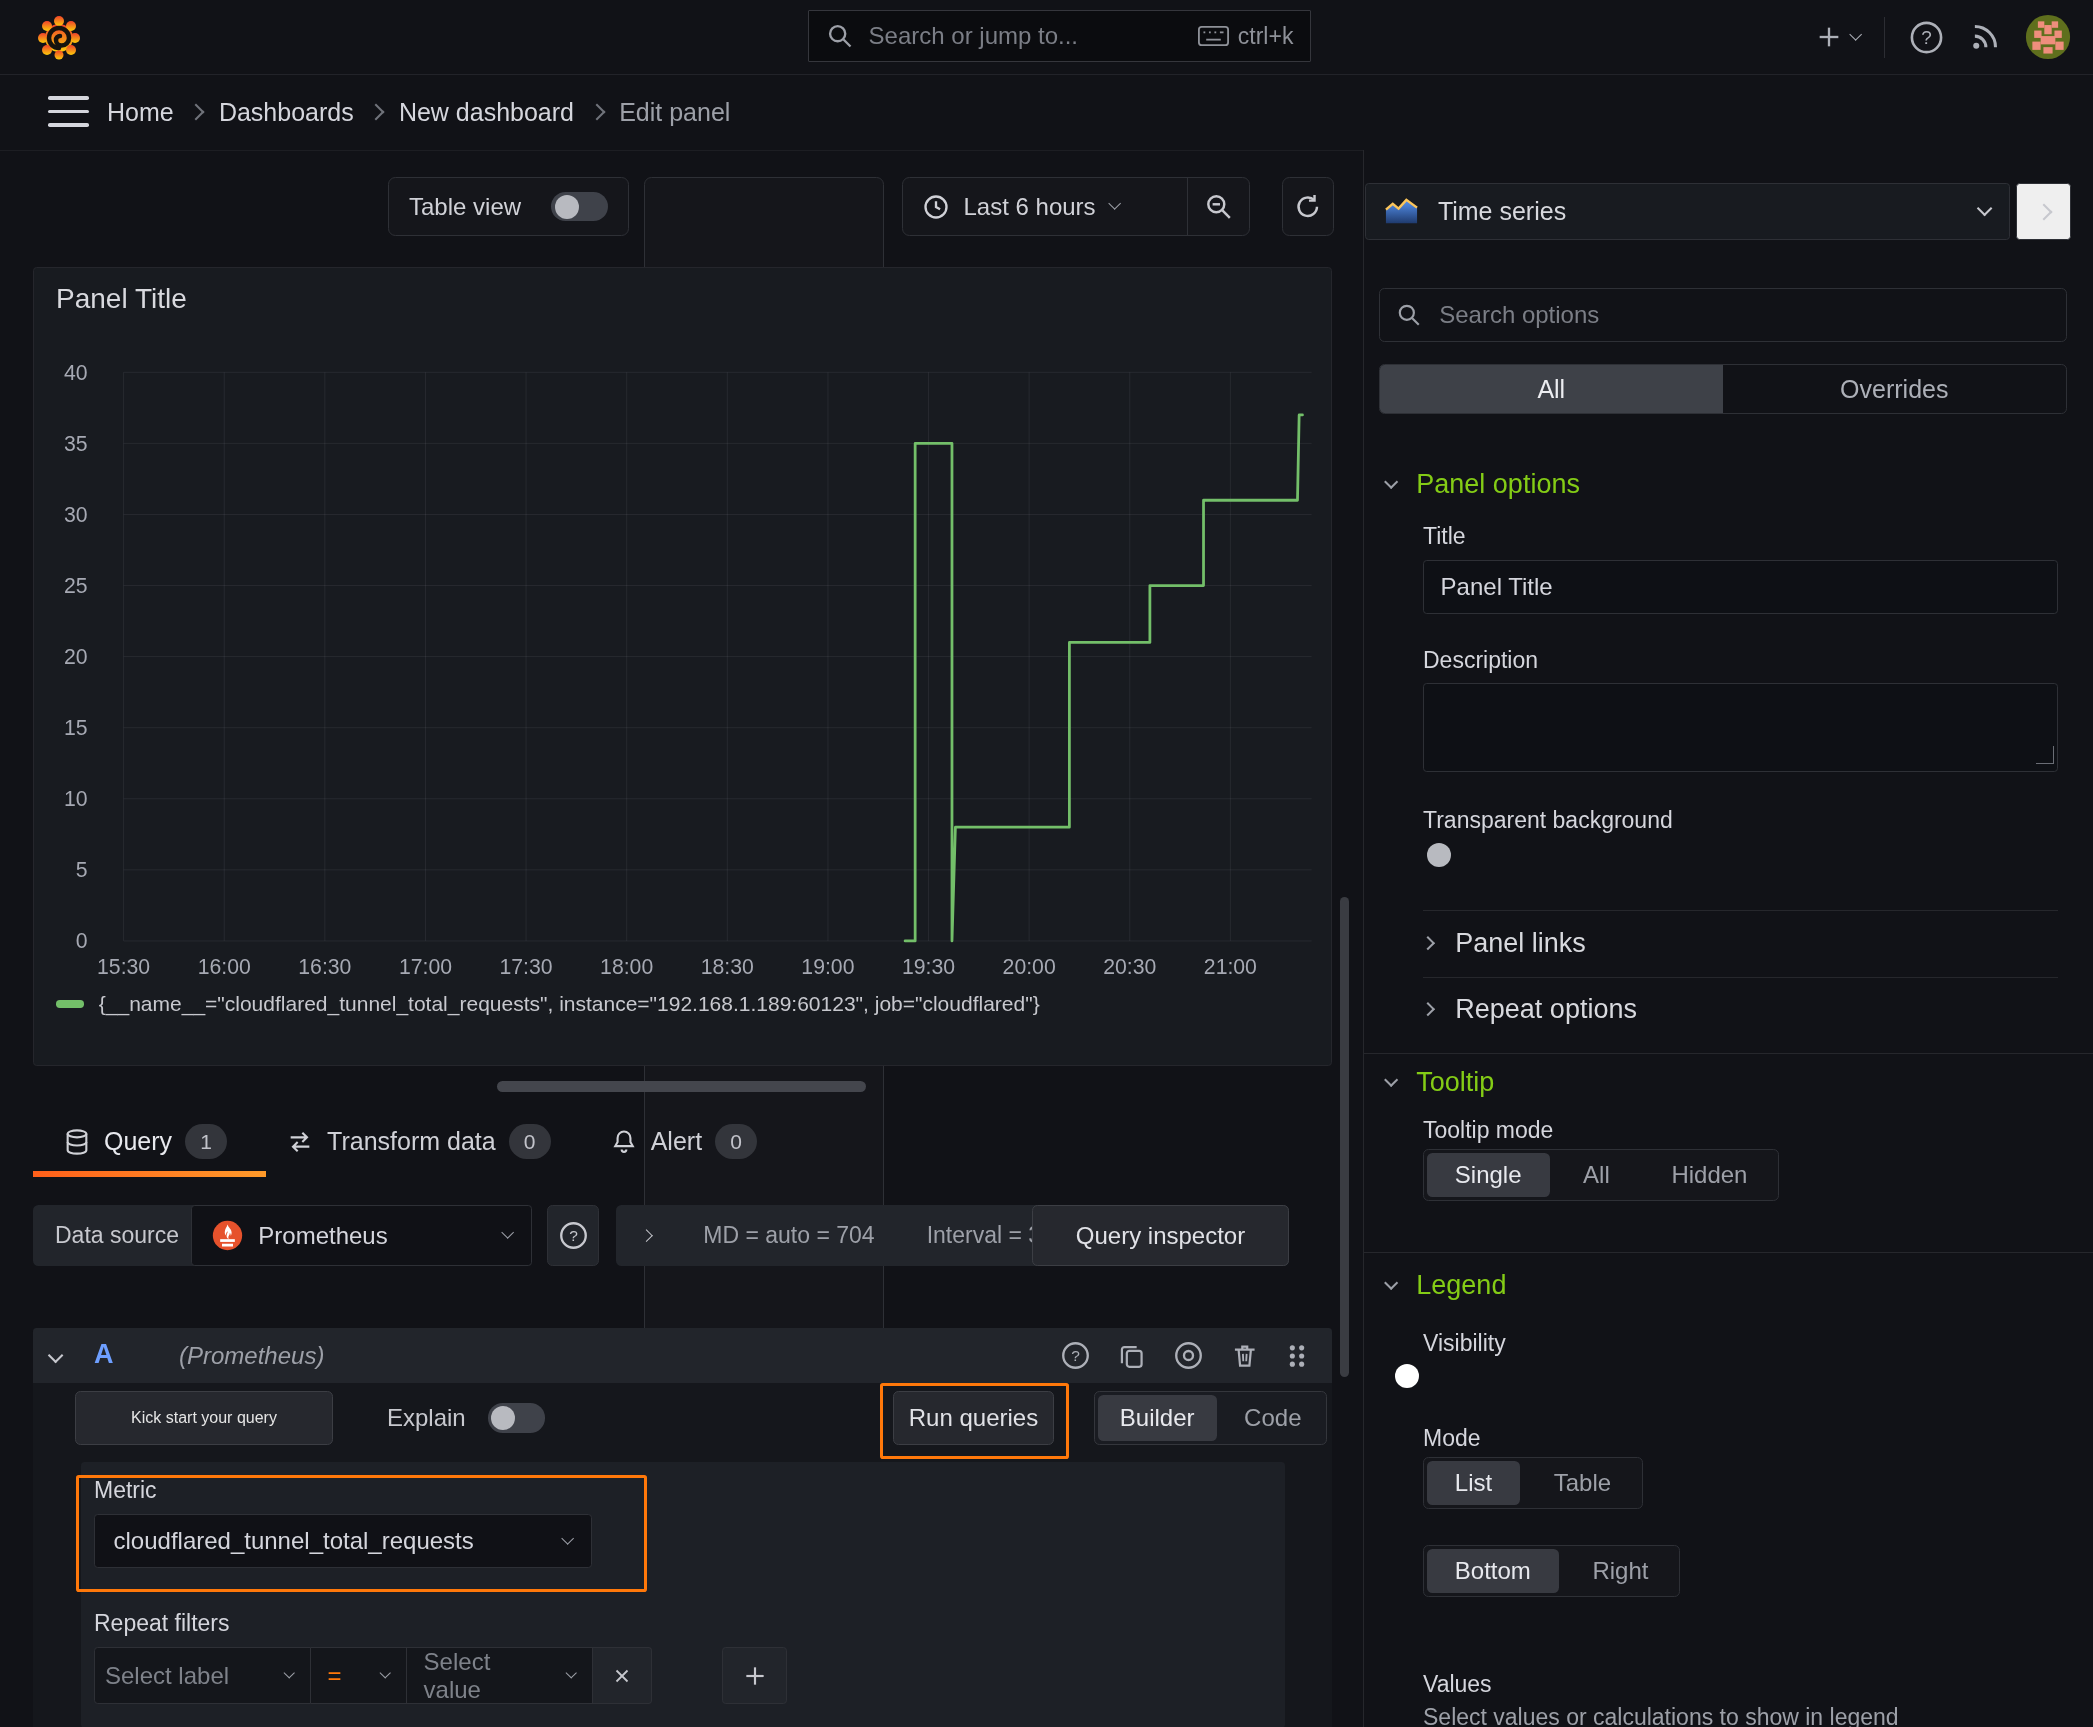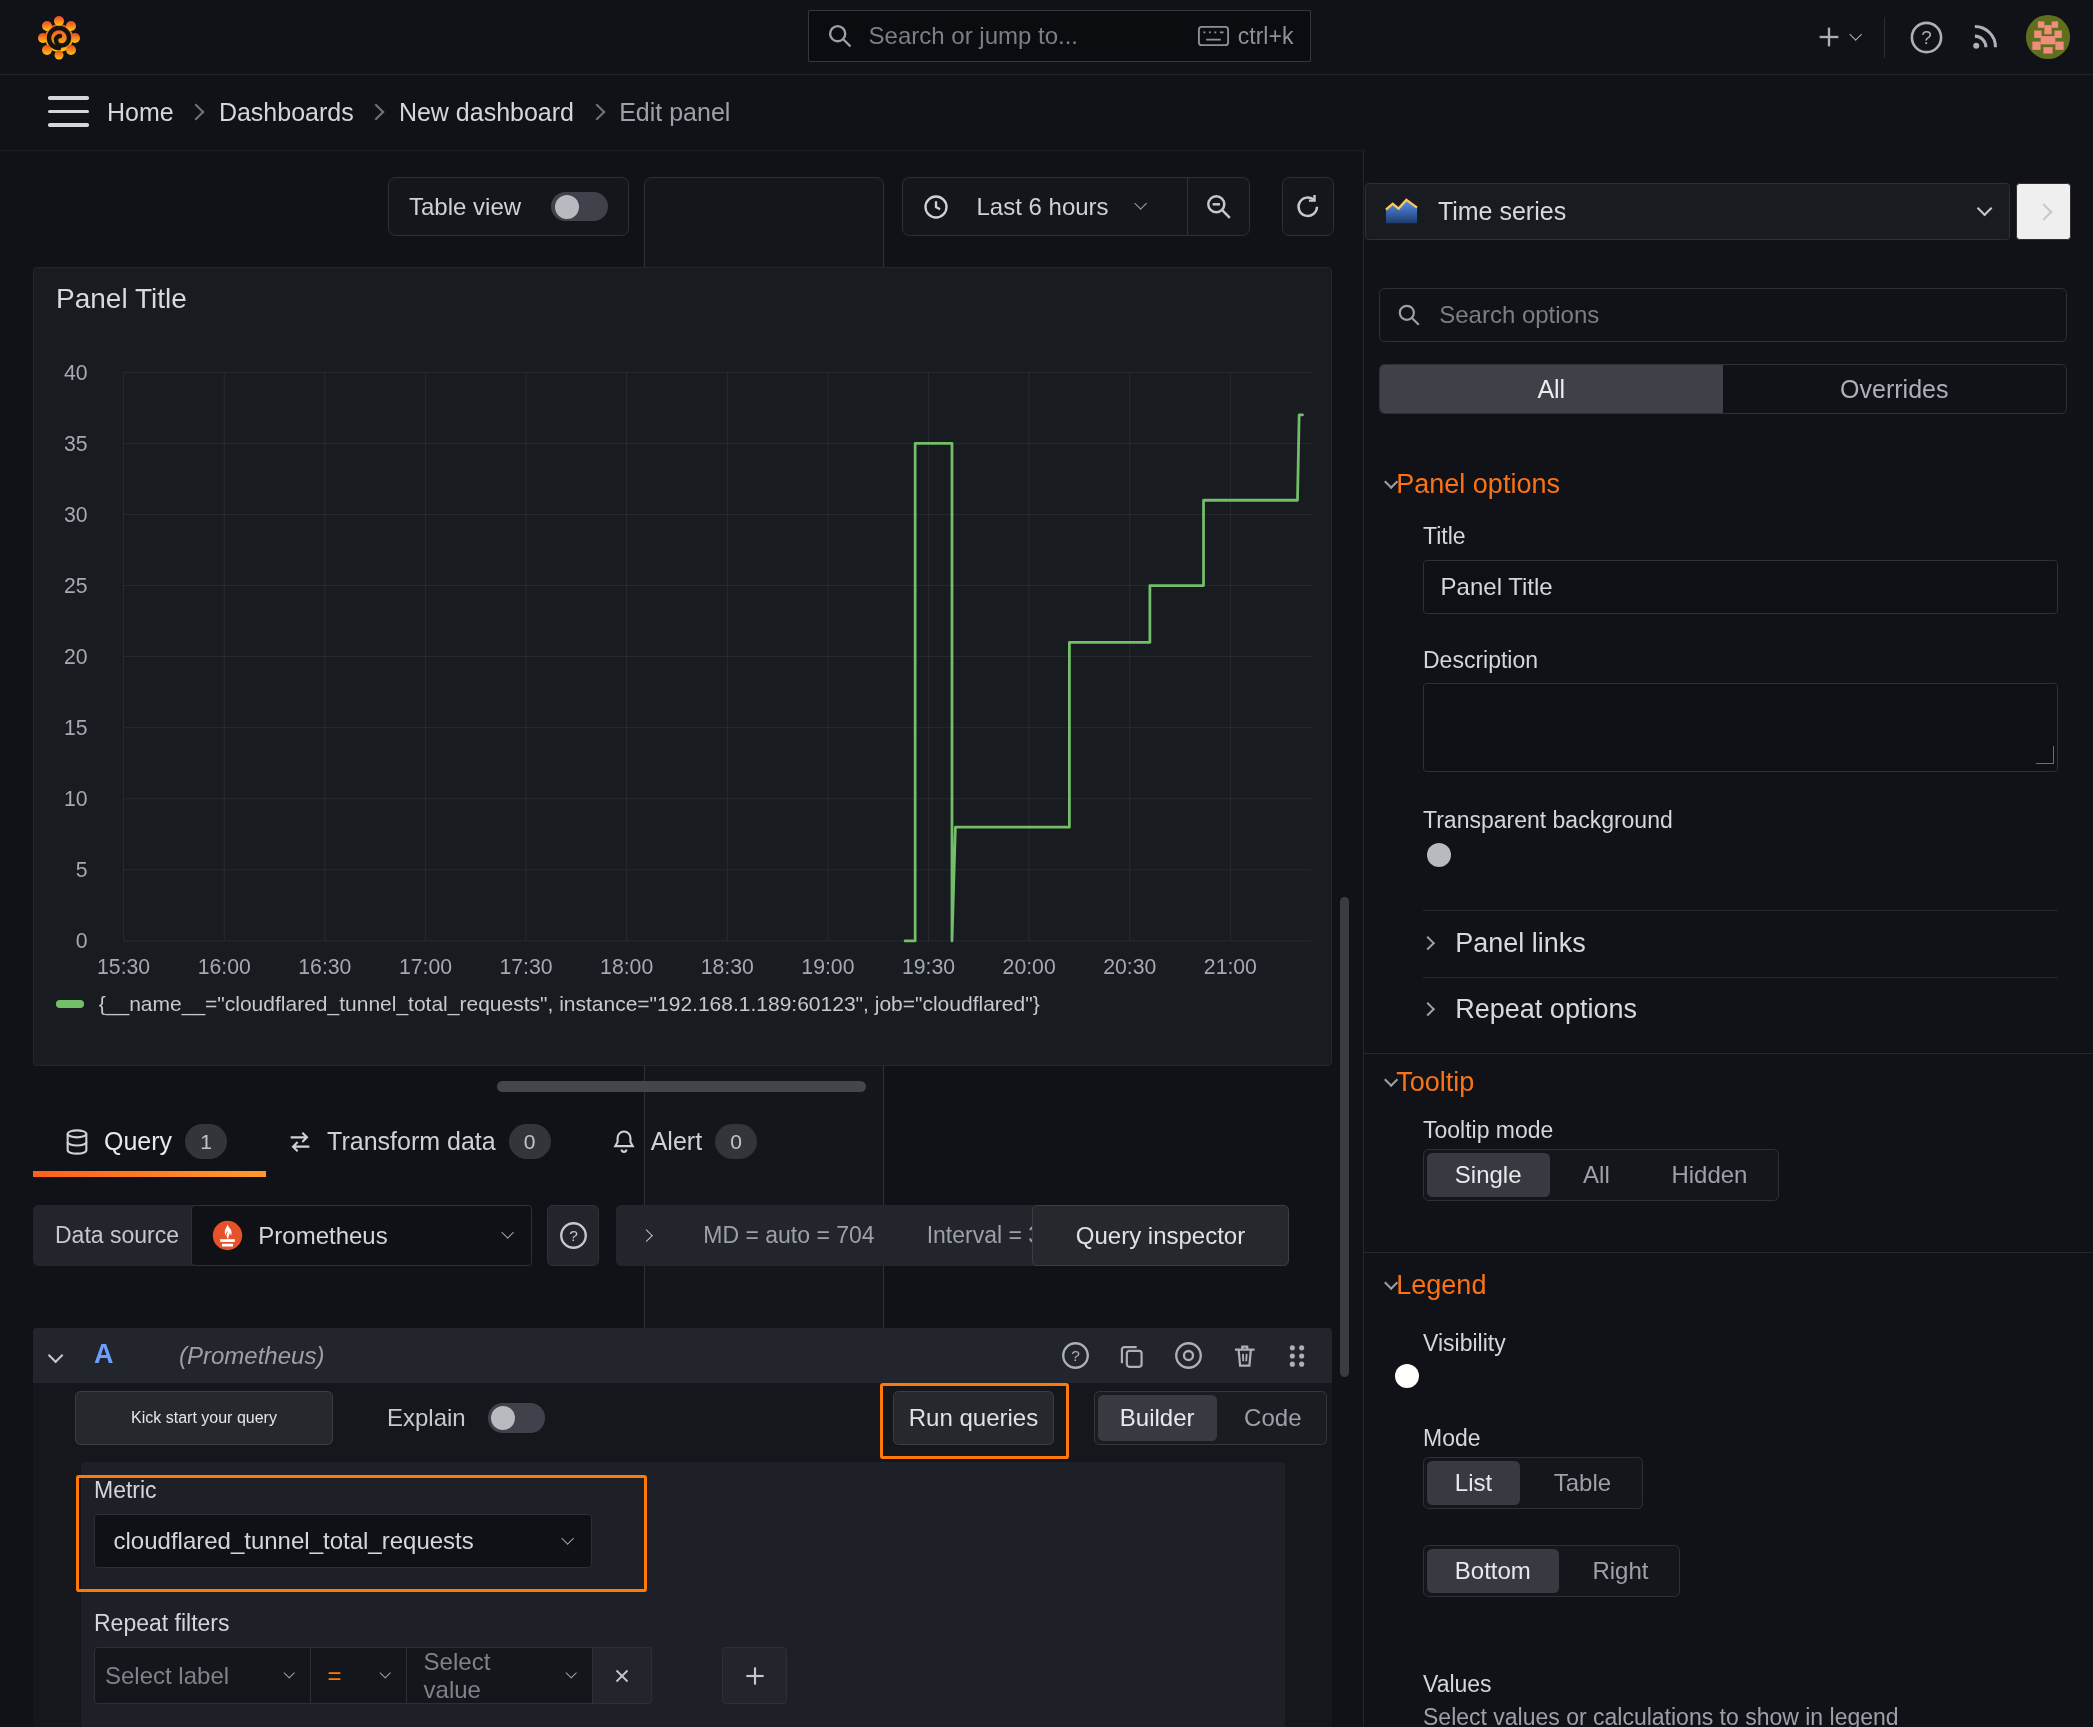--- a/index.html
+++ b/index.html
@@ -89,21 +89,21 @@
   .sidebar{position:absolute;left:1363px;top:150px;width:730px;bottom:0;border-left:0.9px solid #26272c;background:#111217;}
   .viz-header{position:absolute;left:0.9px;top:33px;width:645px;height:57px;background:#181b20;border:0.9px solid #2e3036;border-radius:3.7px;display:flex;align-items:center;gap:18.5px;padding:0 18.5px;box-sizing:border-box;cursor:pointer;}
   .viz-header .vname{flex:1;font-size:25px;color:#d8d9de;}
   .expand-btn{position:absolute;left:652px;top:33px;width:55px;height:57px;border:0.9px solid #2e3036;border-radius:3.7px;display:flex;align-items:center;justify-content:center;color:#c7c8ce;cursor:pointer;box-sizing:border-box;}
   .opt-search{position:absolute;left:14.8px;top:138px;width:688px;height:54px;border:0.9px solid #2e3036;border-radius:5.5px;display:flex;align-items:center;gap:14.8px;padding:0 16.6px;box-sizing:border-box;}
   .opt-search input{flex:1;background:transparent;border:none;outline:none;color:#9da0a8;font-size:24px;font-family:inherit;}
   .opt-search input::placeholder{color:#7b7e86;}
   .ao-seg{position:absolute;left:14.8px;top:214px;width:688px;height:50px;border:0.9px solid #2e3036;border-radius:5.5px;display:flex;overflow:hidden;box-sizing:border-box;}
   .ao-seg .half{flex:1;display:flex;align-items:center;justify-content:center;font-size:25px;color:#adb0b8;cursor:pointer;}
   .ao-seg .half.active{background:#3e4148;color:#ecedf1;}
-  .sec-head{position:absolute;display:flex;align-items:center;font-size:27px;color:#f97316;cursor:pointer;}
+  .sec-head{position:absolute;display:flex;align-items:center;gap:20px;font-size:27px;color:#84cc16;cursor:pointer;}
   .side-label{position:absolute;font-size:23px;color:#d5d6dd;}
   .side-input{position:absolute;left:59px;width:635px;height:54px;background:#0e1015;border:0.9px solid #2e3036;border-radius:3.7px;box-sizing:border-box;color:#d5d6dd;font-size:24px;font-family:inherit;padding:0 16.6px;outline:none;}
   .side-textarea{position:absolute;left:59px;width:635px;height:89px;background:#0e1015;border:0.9px solid #2e3036;border-radius:3.7px;box-sizing:border-box;resize:none;outline:none;font-family:inherit;color:#d5d6dd;font-size:24px;padding:9.2px 16.6px;}
   .resize-glyph{position:absolute;left:672px;width:16.6px;height:16.6px;border-right:1.8px solid #6a6d75;border-bottom:1.8px solid #6a6d75;pointer-events:none;}
   .hdiv{position:absolute;left:59px;width:635px;height:0.9px;background:#26272c;}
   .hdiv.full{left:0;width:730px;}
   .collapse-row{position:absolute;left:59px;display:flex;align-items:center;gap:22px;font-size:27px;color:#d8d9de;cursor:pointer;height:46px;}
   .side-seg{position:absolute;left:59px;height:52px;border:0.9px solid #2e3036;border-radius:5.5px;display:flex;align-items:center;box-sizing:border-box;background:#15161b;}
   .side-seg .seg-item{height:44px;margin:0 2.8px;padding:0 28px;font-size:24px;}
   .hint{position:absolute;left:59px;font-size:23px;color:#9da0a8;}
@@ -231,21 +231,21 @@
     <span>Table view</span>
     <span class="toggle">
         <span class="knob"></span>
       </span>
   </div>
   <div class="tb-group seg" style="left:644px;width:240px;">
     <span class="seg-item active">Fill</span>
     <span class="seg-item">Actual</span>
   </div>
   <div class="tb-group" style="left:902px;width:348px;">
-    <span class="flex" style="gap:27px;padding:0 18.5px;height:100%;cursor:pointer;flex:1;">
+    <span class="flex" style="gap:14px;padding:0 18.5px;height:100%;cursor:pointer;flex:1;">
       <svg width="28" height="28" viewBox="0 0 24 24">
           <circle cx="12" cy="12" r="9" fill="none" stroke="#d0d1d7" stroke-width="2"></circle>
           <path d="M12 7v5l3.5 2" fill="none" stroke="#d0d1d7" stroke-width="2"></path>
         </svg>
       <span>Last 6 hours</span>
       <span class="chev d" style="width:8.3px;height:8.3px;border-width:1.8px;color:#9da0a8;"></span>
     </span>
     <span style="width:0.9px;height:100%;background:#2e3036;"></span>
     <span class="flex" style="width:61px;justify-content:center;height:100%;cursor:pointer;">
       <svg width="29.5" height="29.5" viewBox="0 0 24 24">

